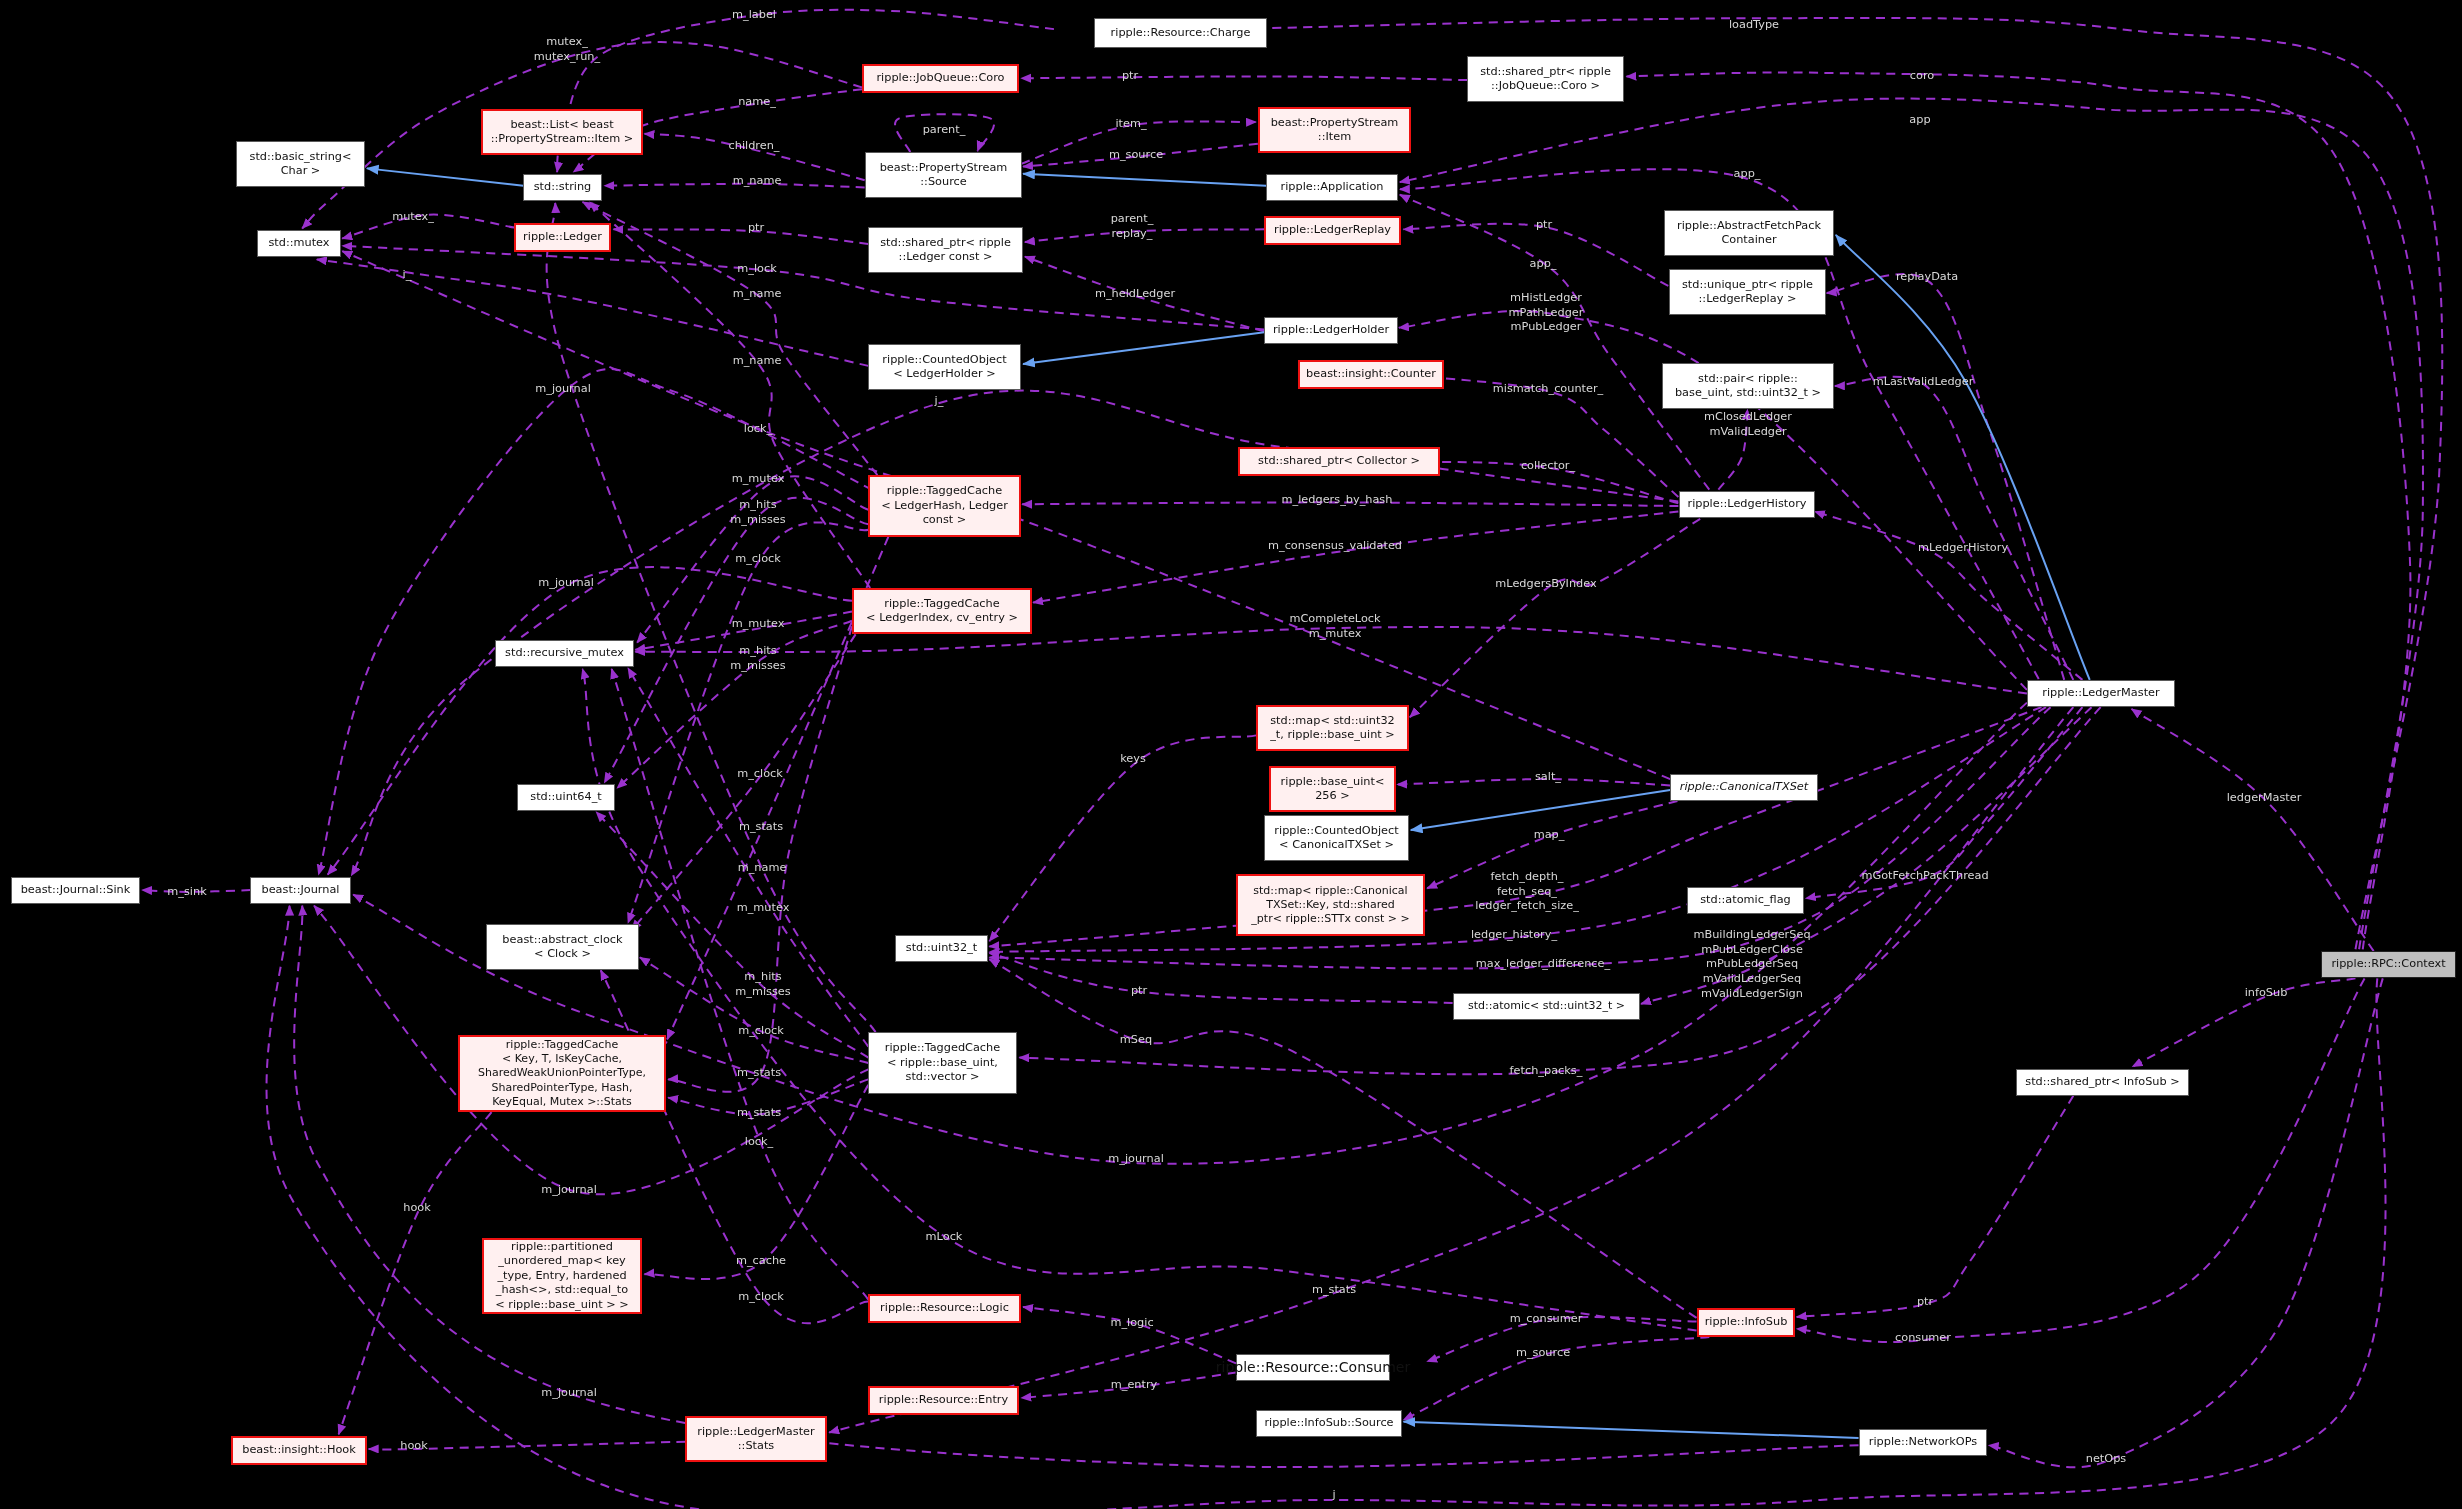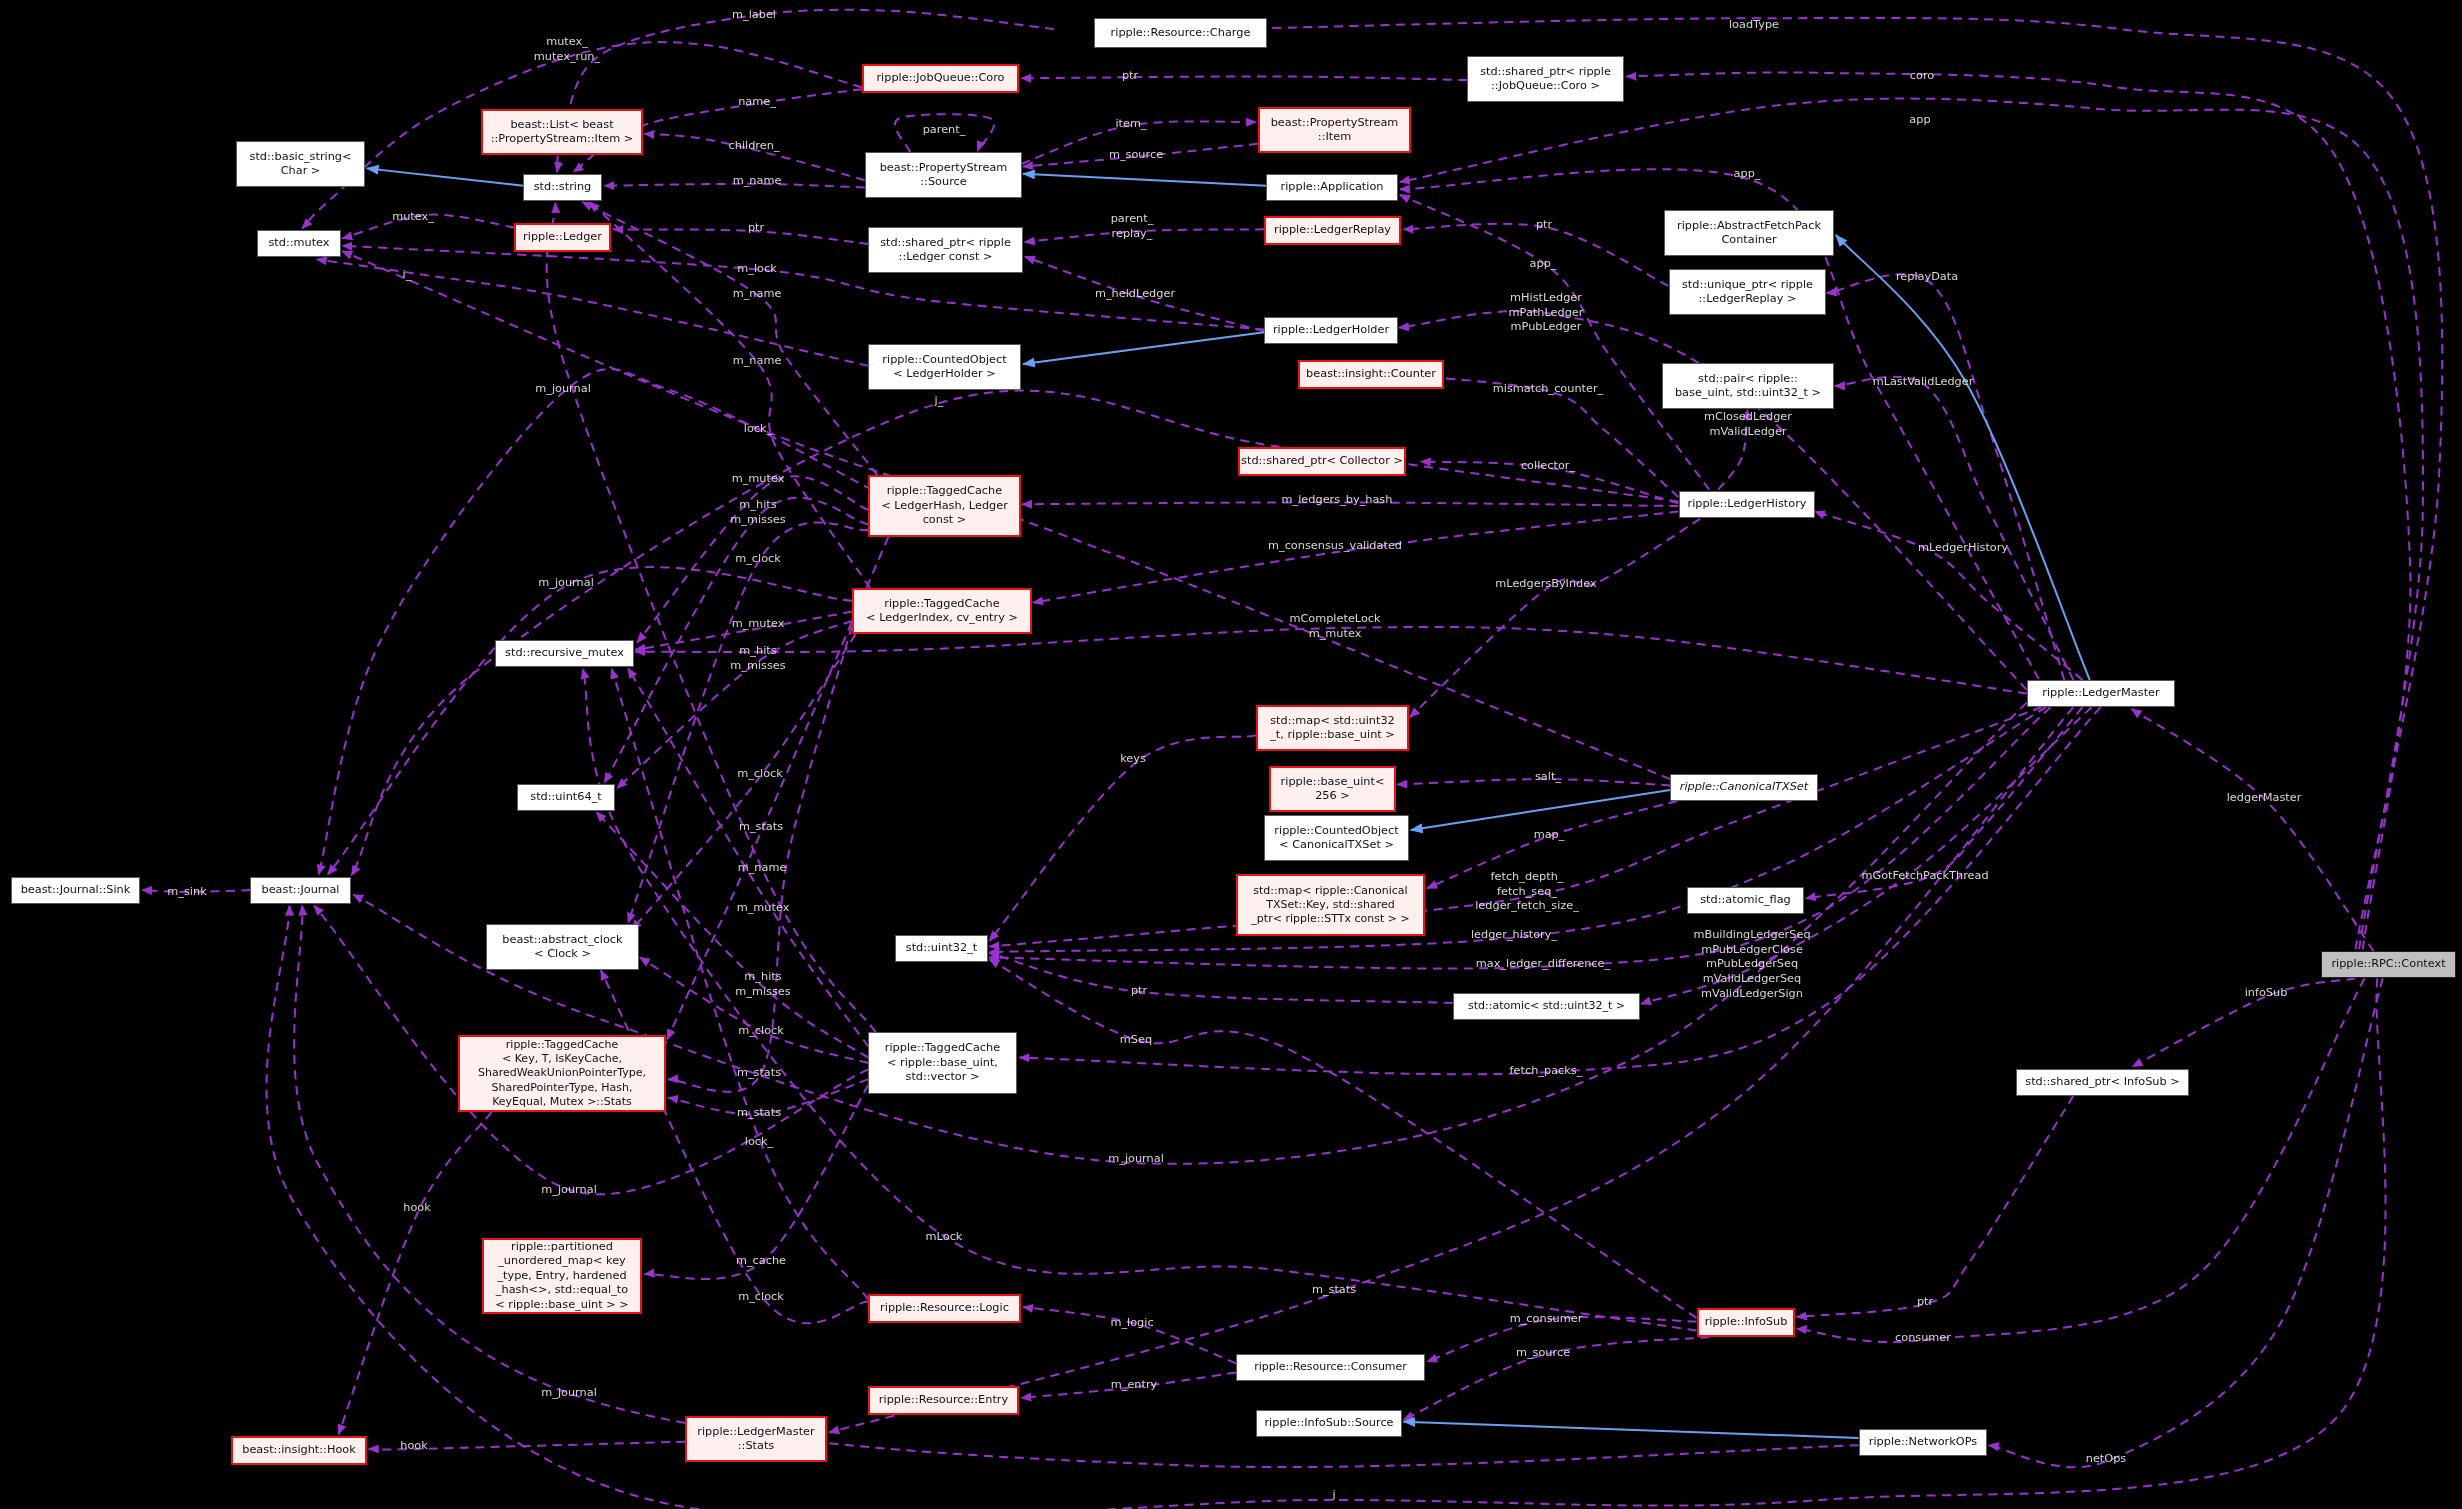--- a/index.html
+++ b/index.html
@@ -242,21 +242,21 @@
       <div class="node normal" style="left: 1664px; top: 210px; width: 170px; height: 46px;">ripple::AbstractFetchPack
 Container</div>
       <div class="node normal" style="left: 1669px; top: 269px; width: 157px; height: 46px;">std::unique_ptr&lt; ripple
 ::LedgerReplay &gt;</div>
       <div class="node normal" style="left: 1264px; top: 317px; width: 134px; height: 27px;">ripple::LedgerHolder</div>
       <div class="node normal" style="left: 868px; top: 344px; width: 153px; height: 46px;">ripple::CountedObject
 &lt; LedgerHolder &gt;</div>
       <div class="node highlight" style="left: 1256px; top: 360px; width: 146px; height: 29px; margin-left: 42px;">beast::insight::Counter</div>
       <div class="node normal" style="left: 1662px; top: 363px; width: 172px; height: 46px;">std::pair&lt; ripple::
 base_uint, std::uint32_t &gt;</div>
-      <div class="node highlight" style="left: 1238px; top: 447px; width: 168px; height: 29px;">std::shared_ptr&lt; Collector &gt;</div>
+      <div class="node highlight" style="left: 1238px; top: 447px; width: 202px; height: 29px;">std::shared_ptr&lt; Collector &gt;</div>
       <div class="node highlight" style="left: 868px; top: 475px; width: 153px; height: 62px;">ripple::TaggedCache
 &lt; LedgerHash, Ledger
 const &gt;</div>
       <div class="node normal" style="left: 1679px; top: 491px; width: 136px; height: 27px;">ripple::LedgerHistory</div>
       <div class="node highlight" style="left: 852px; top: 588px; width: 180px; height: 46px;">ripple::TaggedCache
 &lt; LedgerIndex, cv_entry &gt;</div>
       <div class="node normal" style="left: 495px; top: 640px; width: 139px; height: 27px;">std::recursive_mutex</div>
       <div class="node normal" style="left: 2027px; top: 680px; width: 148px; height: 27px;">ripple::LedgerMaster</div>
       <div class="node highlight" style="left: 1256px; top: 705px; width: 153px; height: 46px;">std::map&lt; std::uint32
 _t, ripple::base_uint &gt;</div>
@@ -286,21 +286,21 @@
 &lt; ripple::base_uint,
 std::vector &gt;</div>
       <div class="node normal" style="left: 2016px; top: 1069px; width: 173px; height: 27px;">std::shared_ptr&lt; InfoSub &gt;</div>
       <div class="node highlight" style="left: 482px; top: 1238px; width: 160px; height: 76px;">ripple::partitioned
 _unordered_map&lt; key
 _type, Entry, hardened
 _hash&lt;&gt;, std::equal_to
 &lt; ripple::base_uint &gt; &gt;</div>
       <div class="node highlight" style="left: 868px; top: 1294px; width: 153px; height: 29px;">ripple::Resource::Logic</div>
       <div class="node highlight" style="left: 1697px; top: 1308px; width: 98px; height: 29px;">ripple::InfoSub</div>
-      <div class="node normal" style="left: 1236px; top: 1354px; width: 189px; height: 27px; font-size: 11px;">ripple::Resource::Consumer</div>
+      <div class="node normal" style="left: 1236px; top: 1354px; width: 154px; height: 27px; font-size: 14px;">ripple::Resource::Consumer</div>
       <div class="node highlight" style="left: 868px; top: 1386px; width: 151px; height: 29px;">ripple::Resource::Entry</div>
       <div class="node normal" style="left: 1256px; top: 1410px; width: 146px; height: 27px;">ripple::InfoSub::Source</div>
       <div class="node normal" style="left: 1859px; top: 1429px; width: 128px; height: 27px;">ripple::NetworkOPs</div>
       <div class="node highlight" style="left: 685px; top: 1416px; width: 142px; height: 46px;">ripple::LedgerMaster
 ::Stats</div>
       <div class="node highlight" style="left: 231px; top: 1436px; width: 136px; height: 29px;">beast::insight::Hook</div>
     </div>
 </div>
 
 

